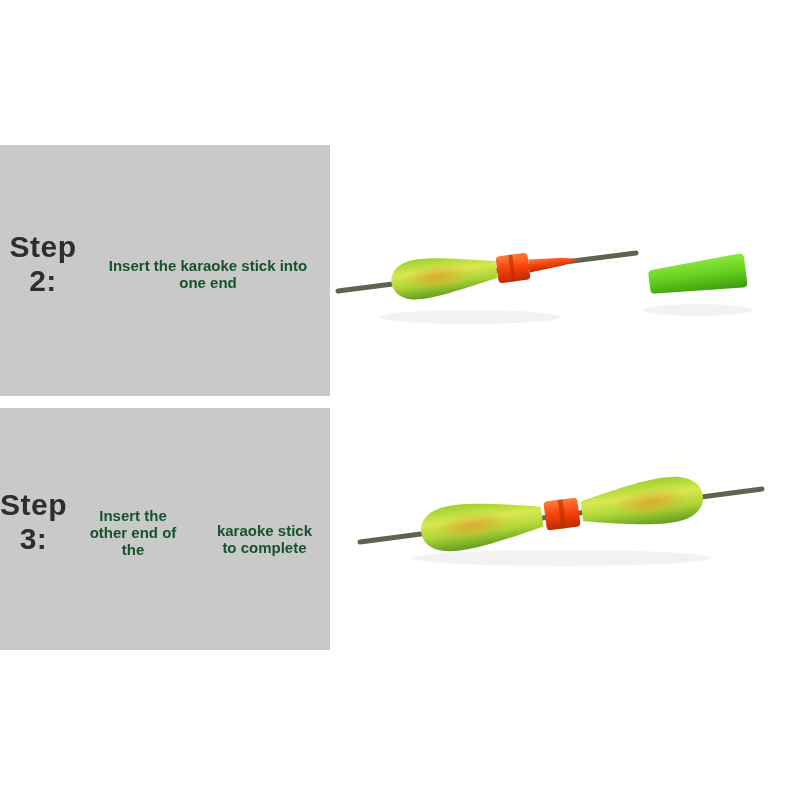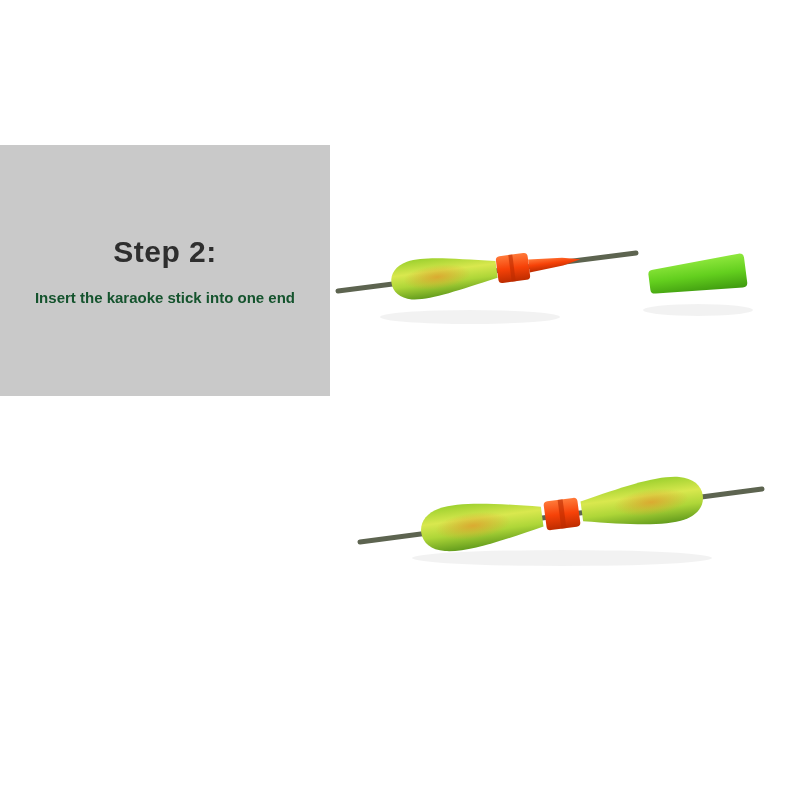--- a/index.html
+++ b/index.html
@@ -23,22 +23,23 @@
   #panel-step3 { top: 408px; height: 242px; }
 
   .label-box {
     position: absolute;
     left: 0;
     top: 0;
     width: 330px;
     height: 100%;
     background: #c9c9c9;
     display: flex;
-    flex-direction: column;
+    flex-direction: row;
     justify-content: center;
+    align-items: center;
     text-align: center;
   }
   .step-title {
     font-size: 30px;
     font-weight: bold;
     color: #2e2e2e;
     letter-spacing: 0.5px;
     margin-bottom: 14px;
   }
   .step-desc {
@@ -116,20 +117,25 @@
       </g>
 
       <g transform="translate(368,131) rotate(-7.3)">
         <path d="M -44 -12 Q -49 -12 -49 -7.5 L -49 7.5 Q -49 12 -44 12 L 43 17 Q 48 17 48 12.5 L 48 -12.5 Q 48 -17 43 -17 Z" fill="url(#cone-grad-1)"></path>
       </g>
     </svg>
   </div>
 </div>
 
 <div class="step-panel" id="panel-step3">
+  <div class="label-box">
+    <div class="step-title">Step 3:</div>
+    <div class="step-desc">Insert the other end of the</div>
+    <div class="step-desc second-line">karaoke stick to complete</div>
+  </div>
 
   <div class="photo-area">
     <svg class="photo-svg" viewBox="0 0 470 242" xmlns="http://www.w3.org/2000/svg">
       <defs>
         <linearGradient id="bulb-grad-2" x1="0" y1="0" x2="0" y2="1">
           <stop offset="0" stop-color="#9ed12f"></stop>
           <stop offset="0.35" stop-color="#d9e84e"></stop>
           <stop offset="0.65" stop-color="#aed638"></stop>
           <stop offset="1" stop-color="#639c1d"></stop>
         </linearGradient>

